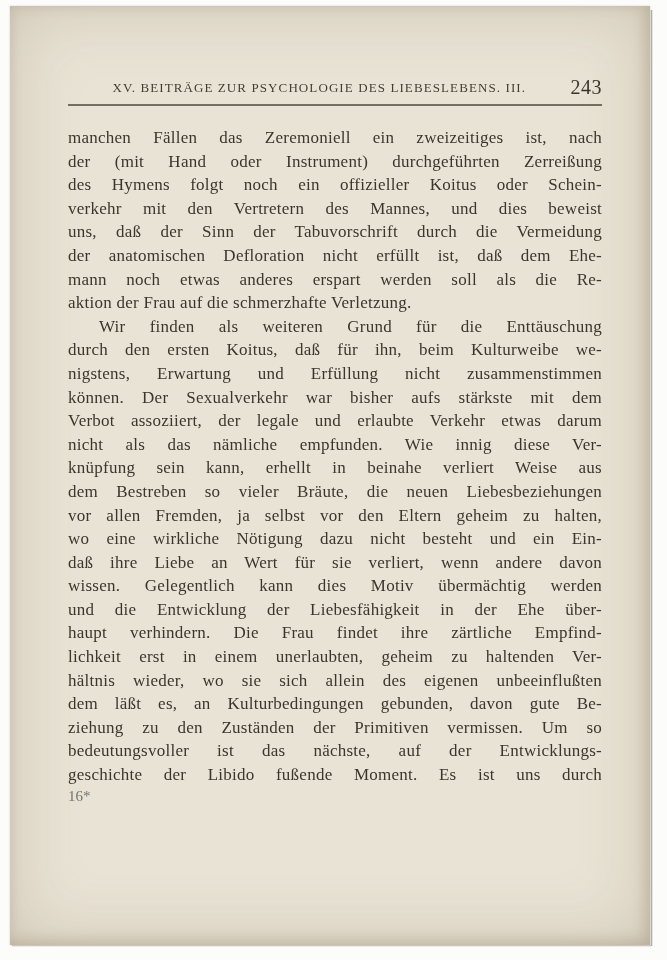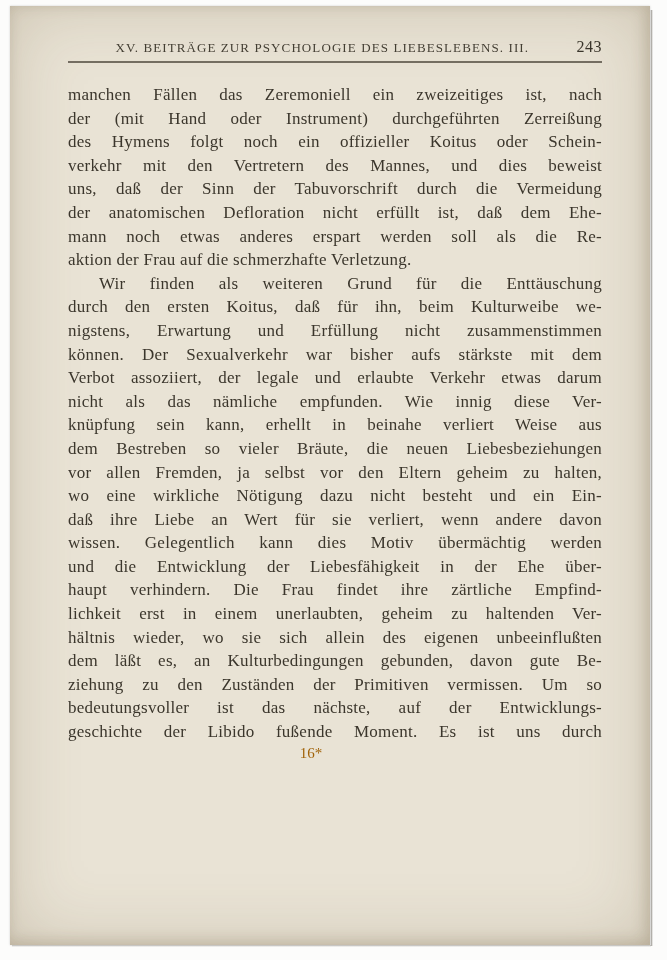--- a/index.html
+++ b/index.html
@@ -53,33 +53,33 @@
   }
   .text-col{
     position:absolute;
     left:58px;
     top:0;
     width:534px;
     color:var(--ink);
   }
   .running-head{
     display:flex;
-    align-items:flex-end;
-    margin-top:32px;
+    align-items:center;
+    margin-top:70px;
     white-space:nowrap;
   }
   .head-title{
     margin-left:auto;
     margin-right:auto;
     font-size:13px;
     letter-spacing:1.1px;
     color:#433e33;
   }
   .head-page{
-    font-size:16px;
+    font-size:20px;
     letter-spacing:.5px;
     color:#3a352b;
   }
   .head-rule{
     margin-top:5px;
     height:2px;
     background:#4d473b;
     opacity:.75;
   }
   .text-block{
@@ -95,24 +95,24 @@
     white-space:normal;
   }
   .line.last{
     text-align-last:left;
   }
   .line.indent{
     padding-left:31px;
   }
   .signature{
     margin-top:1px;
-    text-align:center;
+    text-align:left;
     padding-right:48px;
     font-size:15px;
-    color:#a16207;
+    color:#737373;
   }
 </style>
 </head>
 <body>
 
 <div class="scan">
   <div class="paper">
     <div class="text-col">
 
       <header class="running-head">

